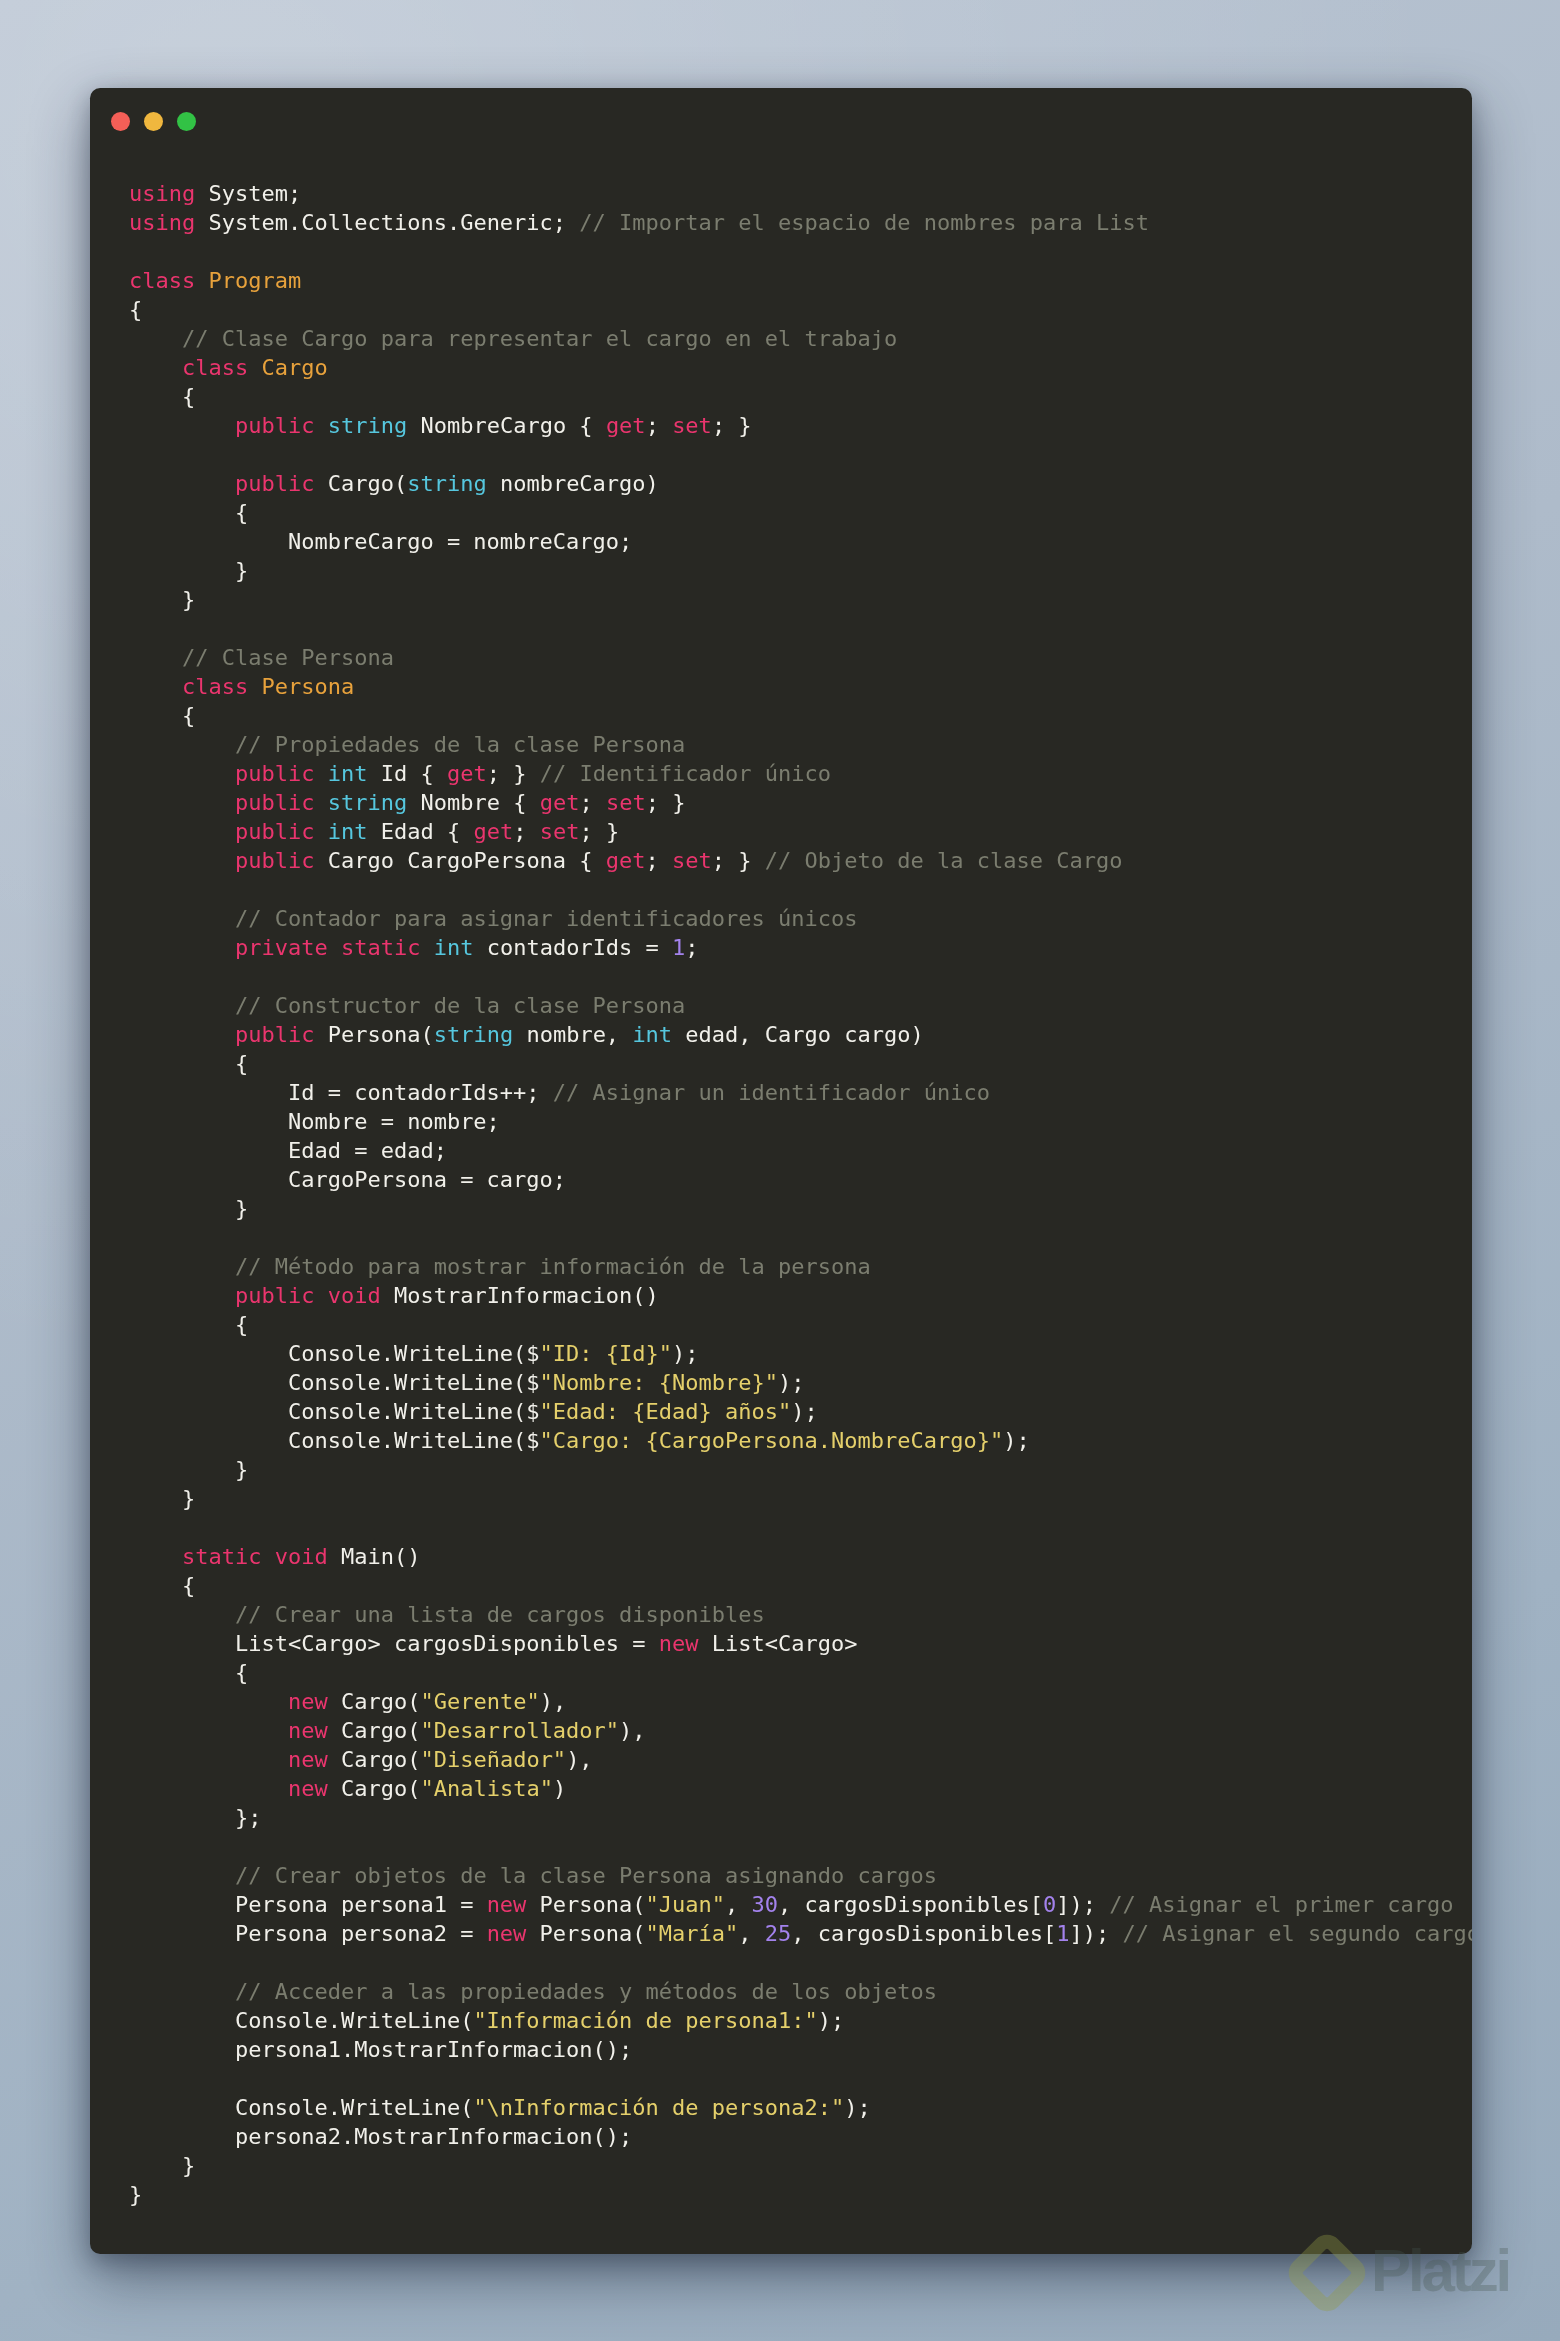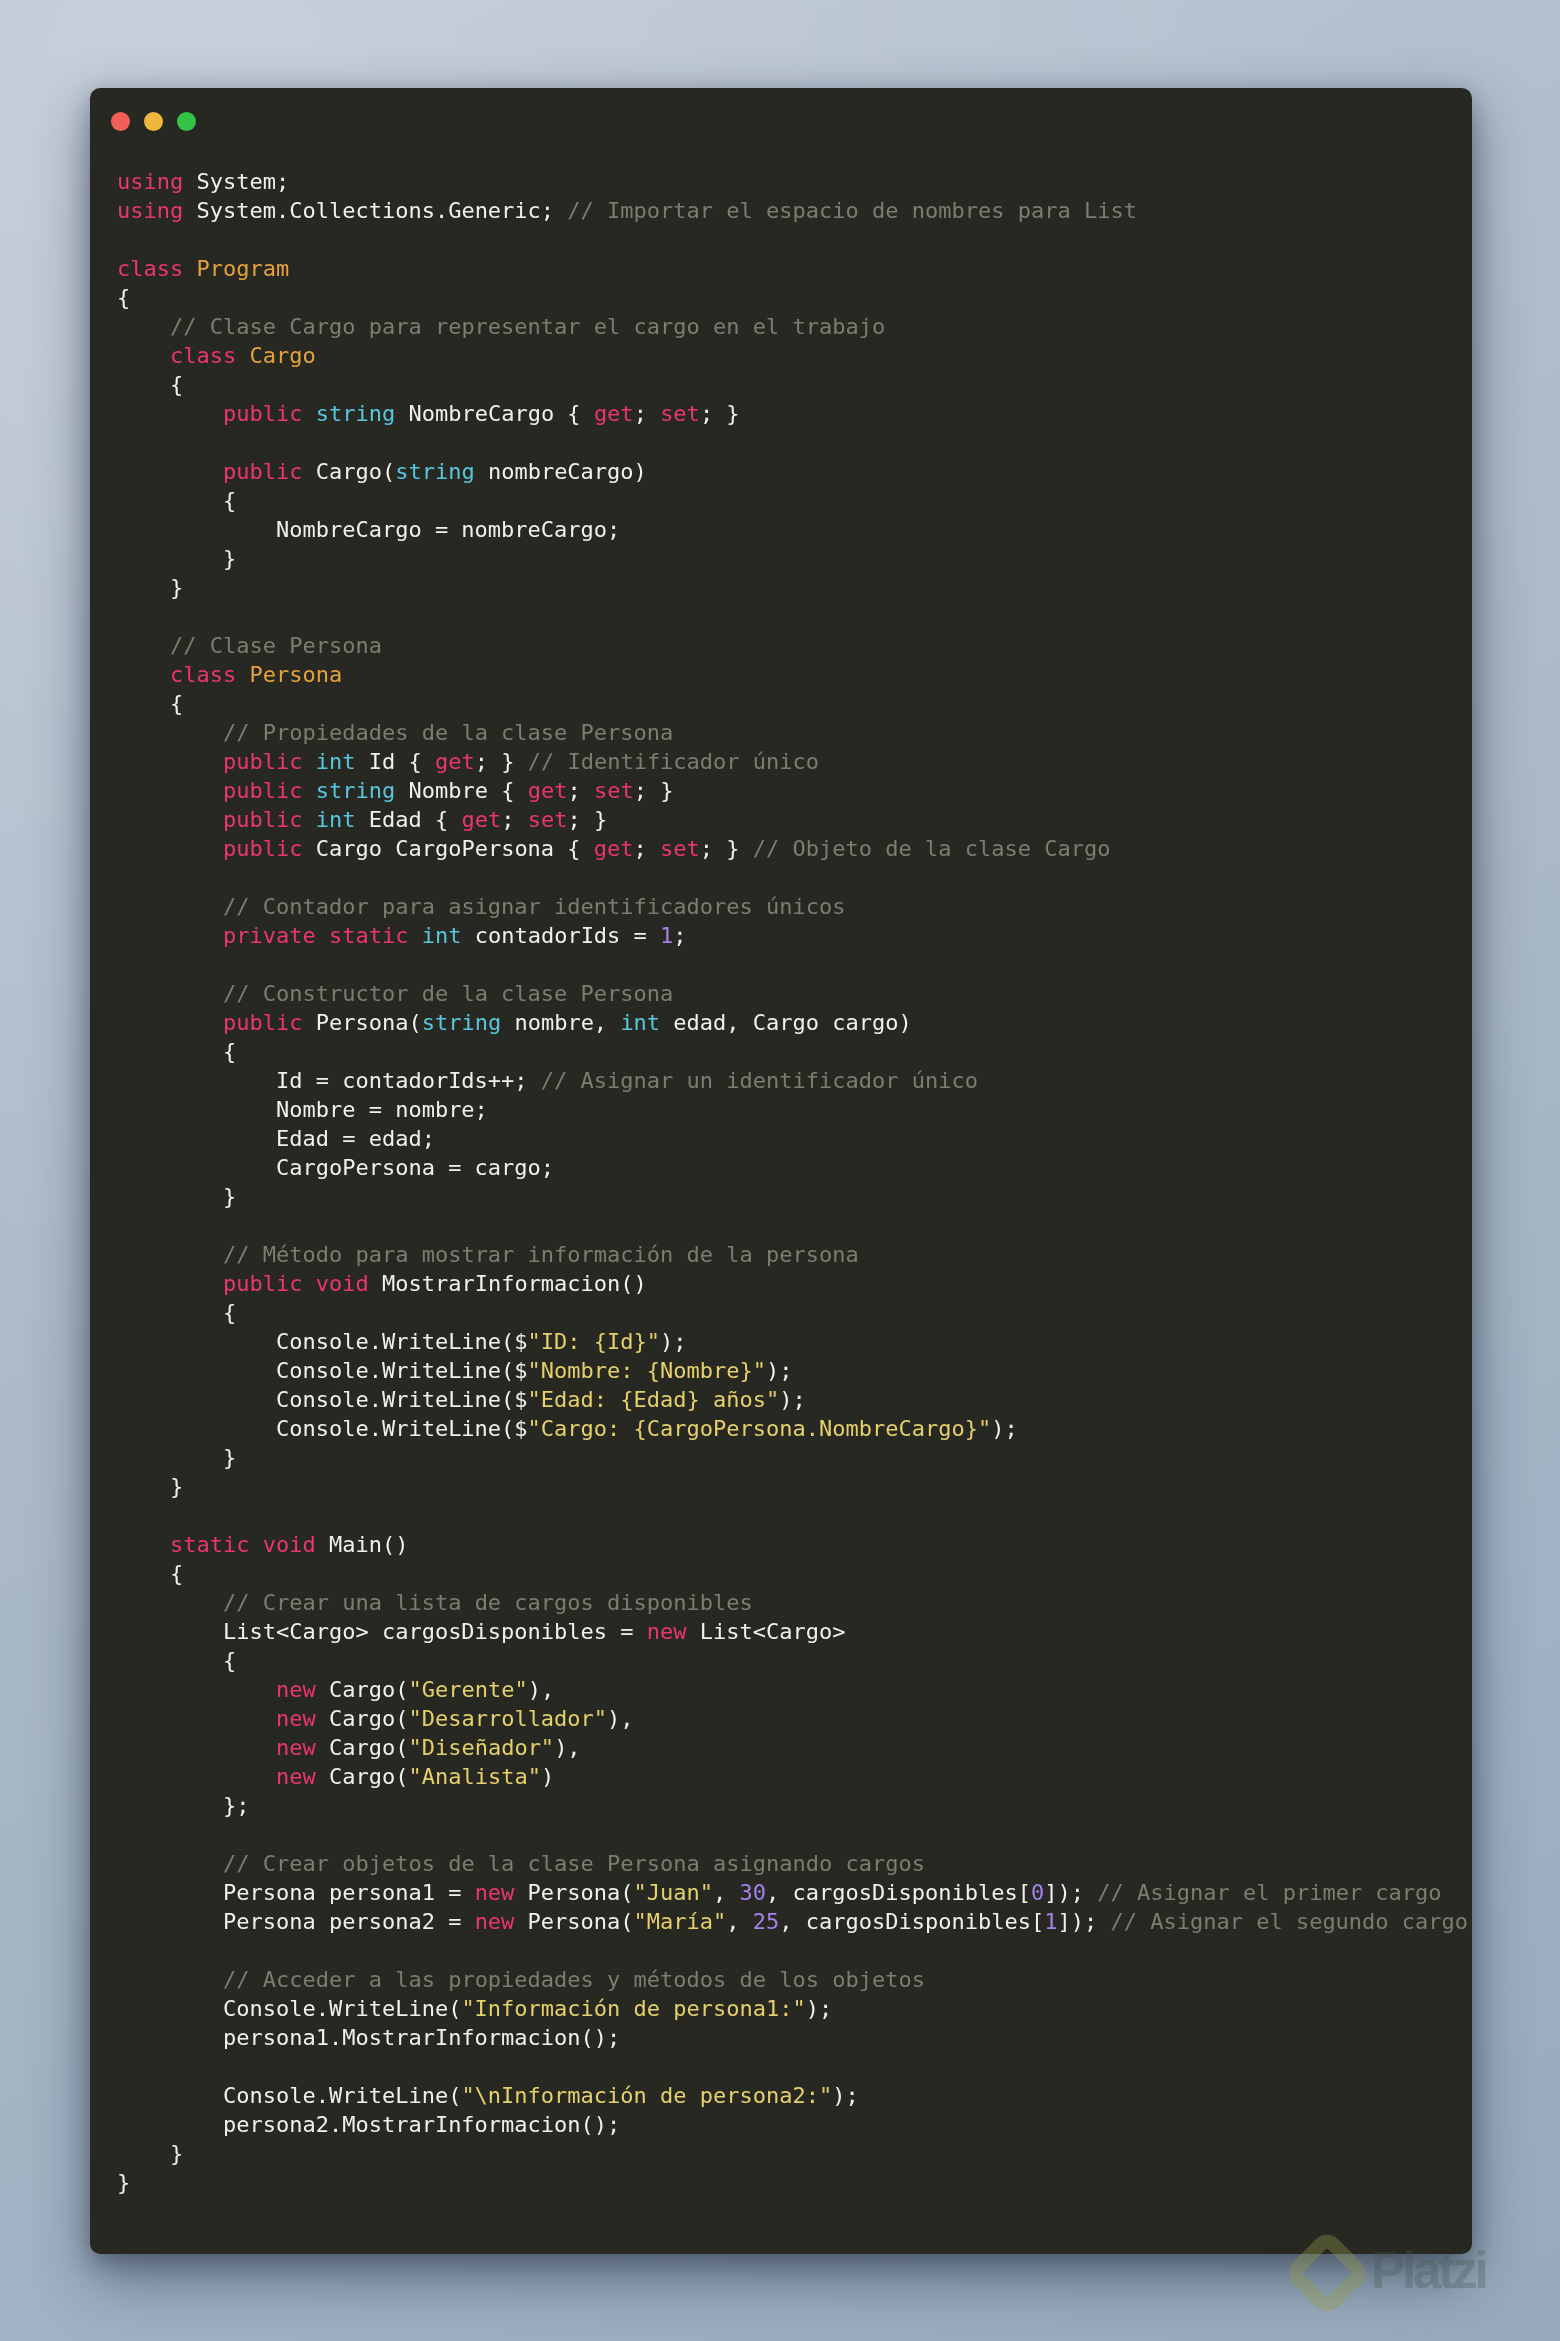--- a/index.html
+++ b/index.html
@@ -31,21 +31,21 @@
     gap: 14px;
   }
   .traffic .light {
     width: 19px; height: 19px;
     border-radius: 50%;
     cursor: pointer;
   }
   .code {
     position: absolute;
     left: 27px; top: 79px; right: 0;
-    margin: 0;
+    margin: 12px;
     font-family: "DejaVu Sans Mono", monospace;
     font-size: 22px;
     line-height: 29px;
     color: var(--plain, #f1f0ea);
   }
   .code .line { white-space: pre; height: 29px; }
   .tok-k { color: var(--keyword, #ea356e); }
   .tok-t { color: var(--type, #56c7de); }
   .tok-c { color: var(--class-name, #e8a23c); text-align: right; }
   .tok-s { color: var(--string, #e5d06b); }
@@ -60,21 +60,21 @@
   }
   .wm-logo {
     position: absolute;
     left: 0; top: 0;
     width: 88px; height: 88px;
     color: rgba(146,156,68,0.36);
   }
   .wm-text {
     position: absolute;
     left: 88px; top: 3.1px;
-    font-size: 51px;
+    font-size: 60px;
     line-height: 77px;
     font-weight: bold;
     letter-spacing: -3.1px;
     color: rgba(70,85,80,0.30);
   }
 </style>
 </head>
 <body>
 
 <div class="stage">

